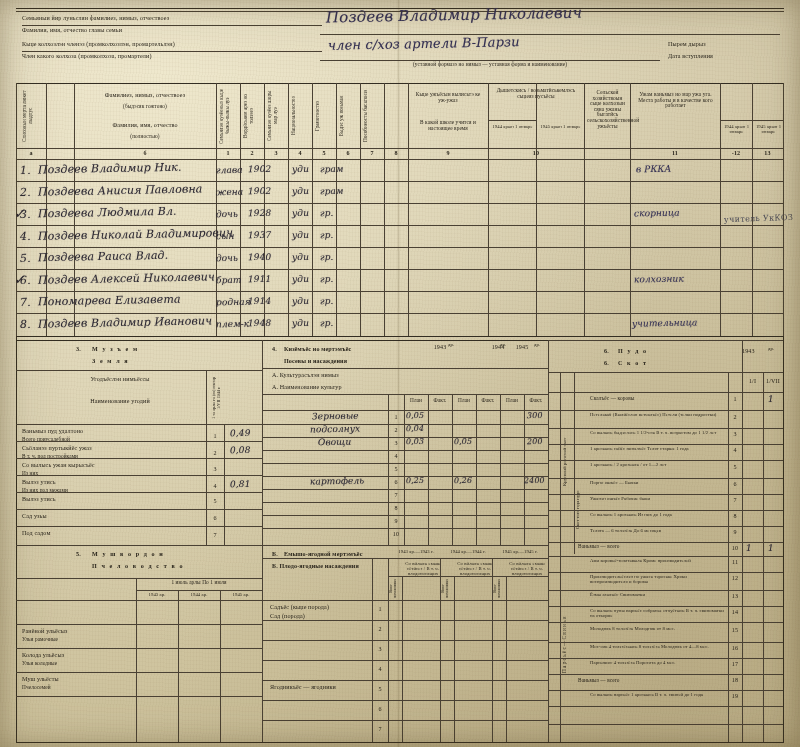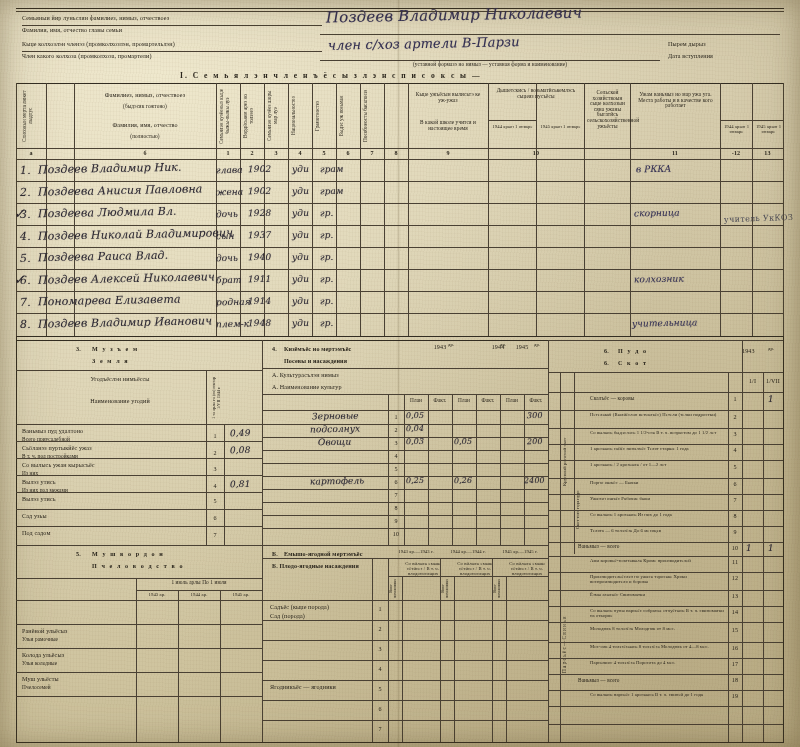--- a/index.html
+++ b/index.html
@@ -103,21 +103,20 @@
     <div class="t" style="left:22px;top:41px;width:300px;">Кыџе колхозлэн членэз (промколхозлэн, промартельлэн)</div>
     <div class="t" style="left:22px;top:53px;width:300px;">Член какого колхоза        (промколхоза, промартели)</div>
     <div class="ln h" style="left:22px;top:51px;width:300px;"></div>
     <div class="ln h" style="left:320px;top:60px;width:340px;"></div>
 
     <div class="t" style="left:668px;top:41px;">Пырем дырыз</div>
     <div class="t" style="left:668px;top:53px;">Дата вступления</div>
 
     <div class="t sm" style="left:320px;top:62px;width:340px;text-align:center;">(уставной формазэ но нимыз — уставная форма и наименование)</div>
 
-    <div class="t b sp" style="left:180px;top:72px;font-size:7.6px;">I. С е м ь я л э н   ч л е н ъ ё с ы з л э н   с п и с о к с ы —</div>
 
     <div class="hand big blue" style="left:326px;top:6px;">Поздеев Владимир Николаевич</div>
     <div class="hand big blue" style="left:328px;top:36px;font-size:13px;">член с/хоз артели В-Парзи</div>
 
     <div class="ln h bold" style="left:16px;top:83px;width:768px;"></div>
     <div class="ln h" style="left:16px;top:148px;width:768px;"></div>
     <div class="ln h" style="left:16px;top:159px;width:768px;"></div>
     <div class="ln h bold" style="left:16px;top:336px;width:768px;"></div>
 
     <div class="ln v" style="left:16px;top:83px;height:253px;"></div>

